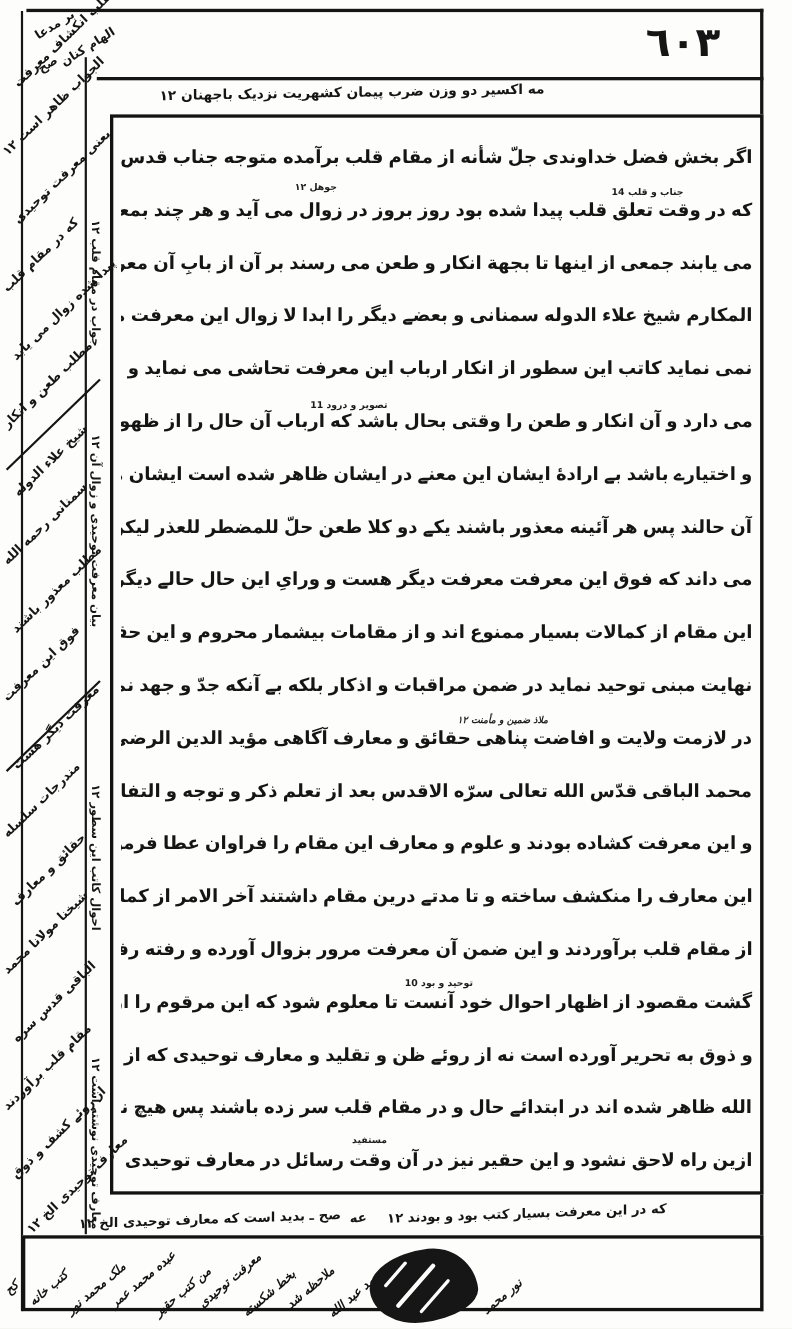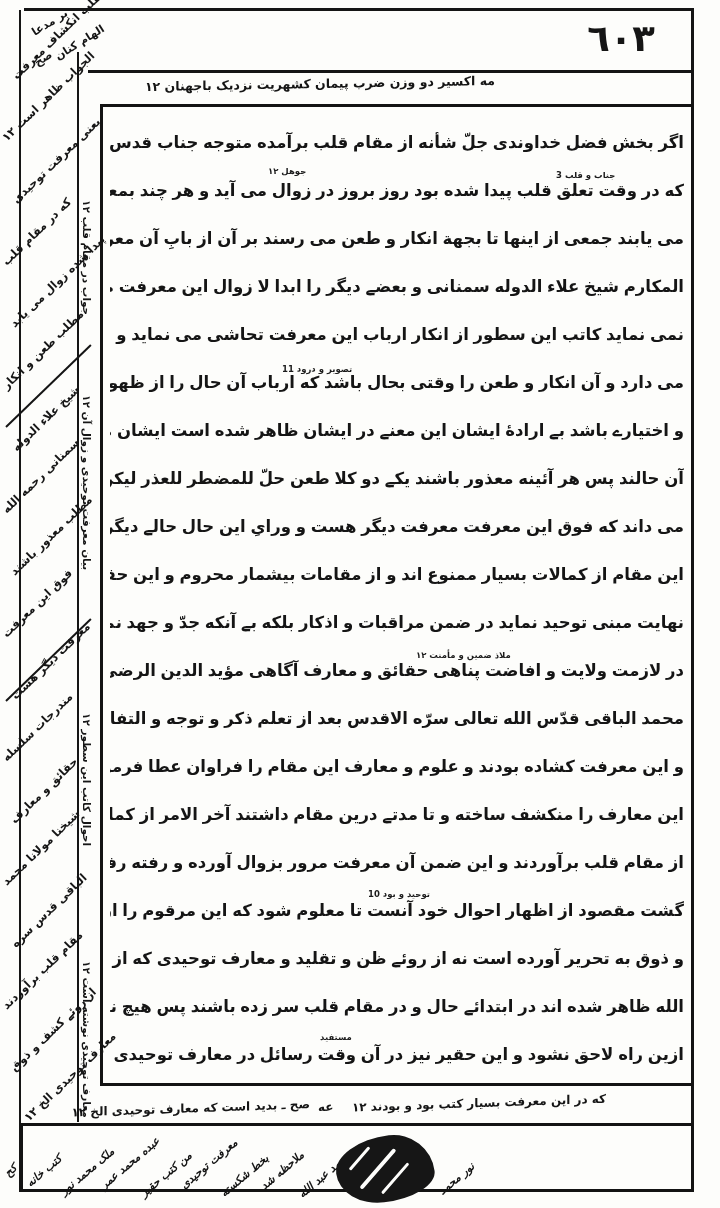--- a/index.html
+++ b/index.html
@@ -118,24 +118,24 @@
     <div class="line">محمد الباقی قدّس الله تعالی سرّه الاقدس بعد از تعلم ذکر و توجه و التفات ایشان در مقام قلب آورده</div>
     <div class="line">و این معرفت کشاده بودند و علوم و معارف این مقام را فراوان عطا فرموده و دقائق</div>
     <div class="line">این معارف را منکشف ساخته و تا مدتے درین مقام داشتند آخر الامر از کمال بنده نوازی</div>
     <div class="line">از مقام قلب برآوردند و این ضمن آن معرفت مرور بزوال آورده و رفته رفته بتمام معدوم</div>
     <div class="line">گشت مقصود از اظهار احوال خود آنست تا معلوم شود که این مرقوم را از روئے کشف</div>
     <div class="line">و ذوق به تحریر آورده است نه از روئے ظن و تقلید و معارف توحیدی که از بعضے اولیا</div>
     <div class="line">الله ظاهر شده اند در ابتدائے حال و در مقام قلب سر زده باشند پس هیچ نقص ایشان</div>
     <div class="line">ازین راه لاحق نشود و این حقیر نیز در آن وقت رسائل در معارف توحیدی نوشته است و چون</div>
   </div>
 
-  <div class="inote" style="left:556px;top:170px;">جناب و قلب 3</div>
+  <div class="inote" style="left:556px;top:170px;">جناب و قلب 14</div>
   <div class="inote" style="left:228px;top:166px;margin-left:40px;">جوهل ۱۲</div>
   <div class="inote" style="left:282px;top:364px;">تصویر و درود 11</div>
-  <div class="inote" style="left:416px;top:650px;">ملاذ ضمین و مأمنت ۱۲</div>
+  <div class="inote" style="left:416px;top:650px;font-style:italic;">ملاذ ضمین و مأمنت ۱۲</div>
   <div class="inote" style="left:368px;top:889px;">توحید و بود 10</div>
   <div class="inote" style="left:320px;top:1032px;">مستفید</div>
 
   <div class="footer-note" style="left:356px;top:1096px;width:250px;text-align:center;">که در این معرفت بسیار کتب بود و بودند ۱۲</div>
   <div class="footer-note" style="left:90px;top:1101px;width:220px;text-align:center;">صح ـ بدید است که معارف توحیدی الخ ۱۲</div>
   <div class="footer-note" style="left:318px;top:1100px;">عه</div>
 
   <div class="mnote" style="left:14px;top:70px;">مطلب انکشاف معرفت</div>
   <div class="mnote" style="left:4px;top:132px;">الجواب ظاهر است ۱۲</div>
   <div class="mnote" style="left:14px;top:194px;">یعنی معرفت توحیدی</div>

